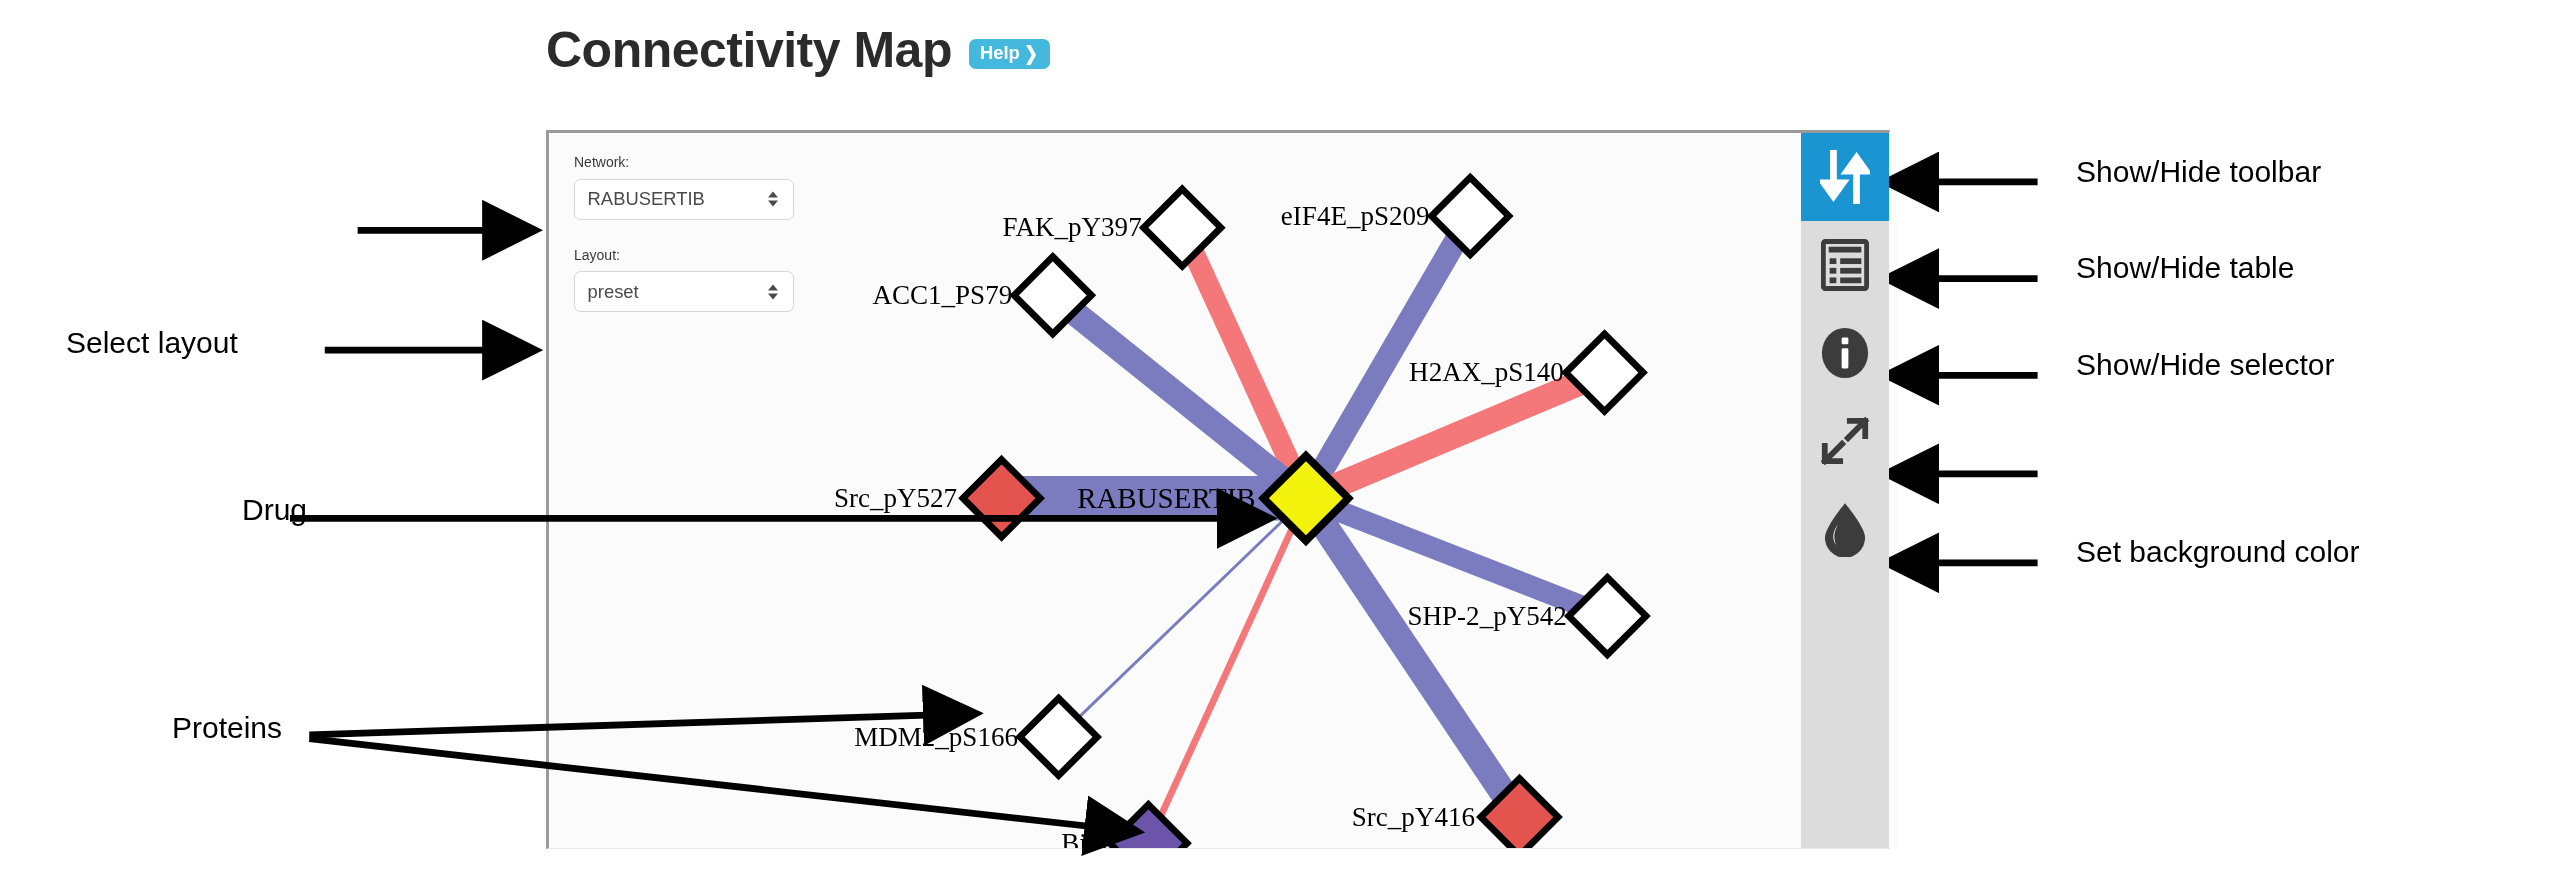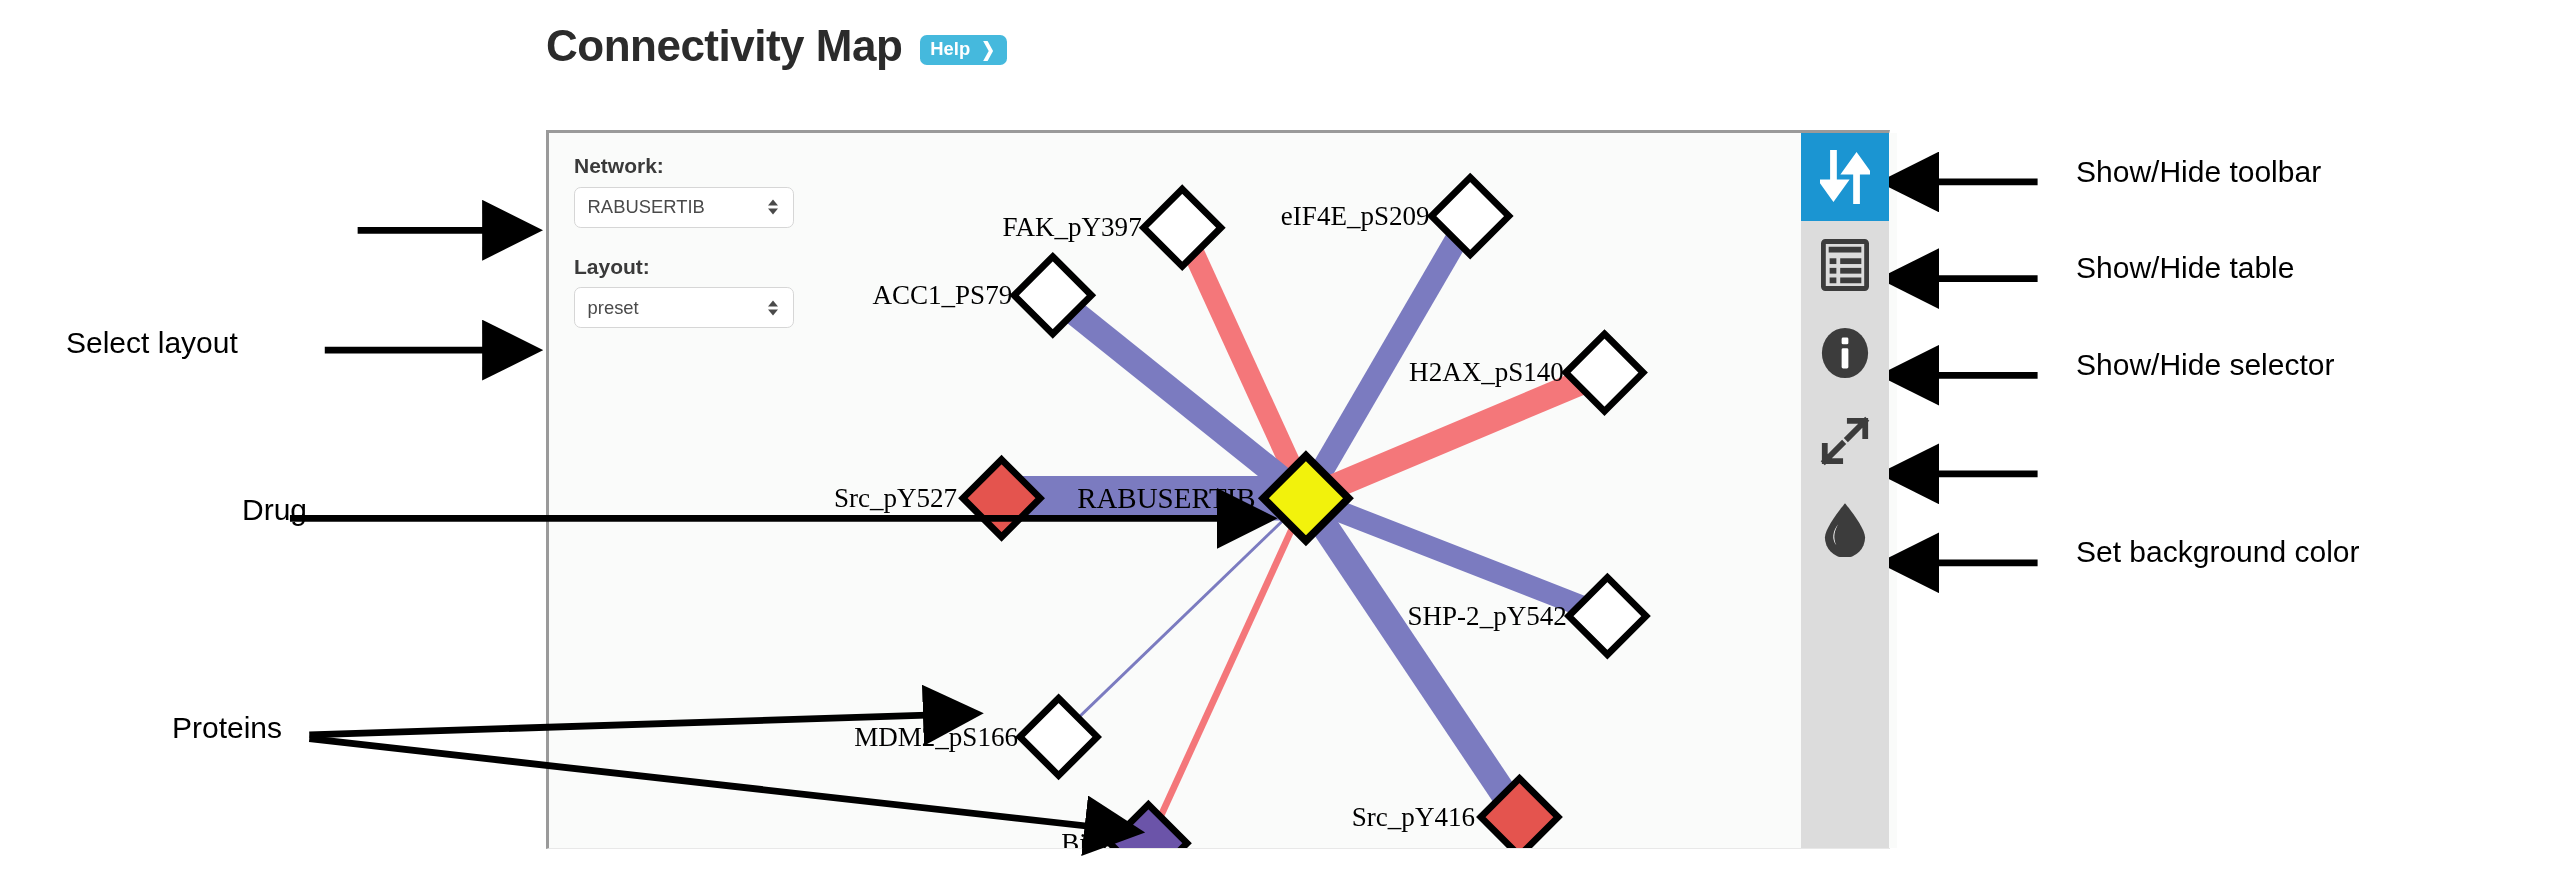--- a/index.html
+++ b/index.html
@@ -22,36 +22,36 @@
   #title-row {
     position: absolute;
     left: 546px;
     top: 21px;
     display: flex;
     align-items: center;
     gap: 17.4px;
   }
   #page-title {
     font-family: "Liberation Sans", sans-serif;
-    font-size: 44px;
+    font-size: 50px;
     font-weight: bold;
     color: #2b2b2b;
     letter-spacing: -0.5px;
     white-space: nowrap;
   }
   #help-badge {
     background: #45b9dd;
     color: #ffffff;
     font-size: 18.4px;
     font-weight: bold;
     border-radius: 6.8px;
     padding: 4.8px 10.6px 5.8px 10.6px;
     display: flex;
     align-items: center;
-    gap: 10px;
+    gap: 3px;
     line-height: 1;
     margin-top: 7.7px;
   }
   #help-badge .chev {
     font-size: 19.3px;
     font-weight: bold;
     transform: scaleX(0.85);
   }
 
   
@@ -81,22 +81,22 @@
   
   #controls {
     position: absolute;
     left: 25px;
     top: 21px;
     width: 222px;
     z-index: 30;
   }
   .ctl-label {
     font-family: "Liberation Sans", sans-serif;
-    font-size: 21px;
-    font-weight: bold;
+    font-size: 14px;
+    font-weight: normal;
     color: #3a3a3a;
     margin-bottom: 8.7px;
   }
   .ctl-select {
     position: relative;
     width: 220px;
     height: 41px;
     background: #ffffff;
     border: 1.9px solid #d6d6d6;
     border-radius: 6.8px;

